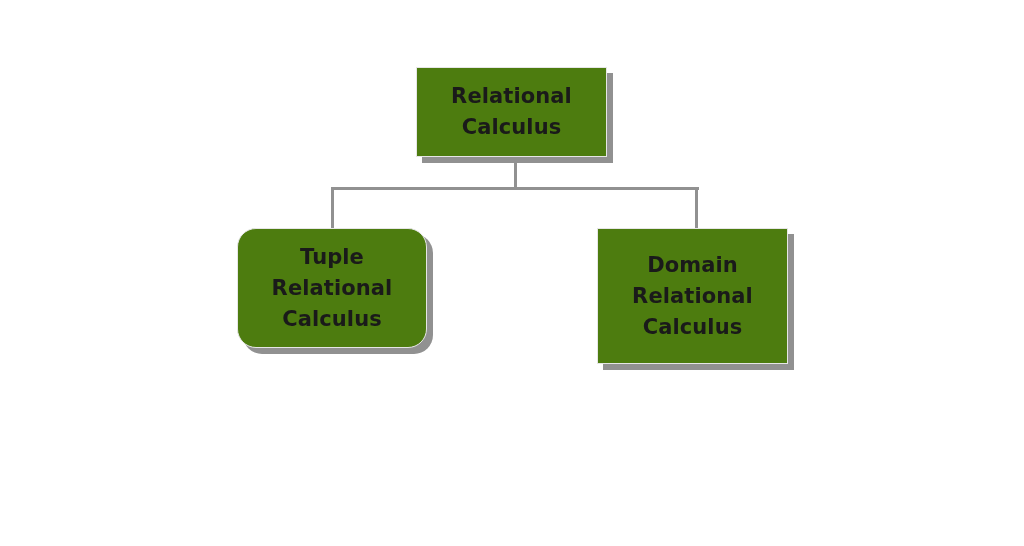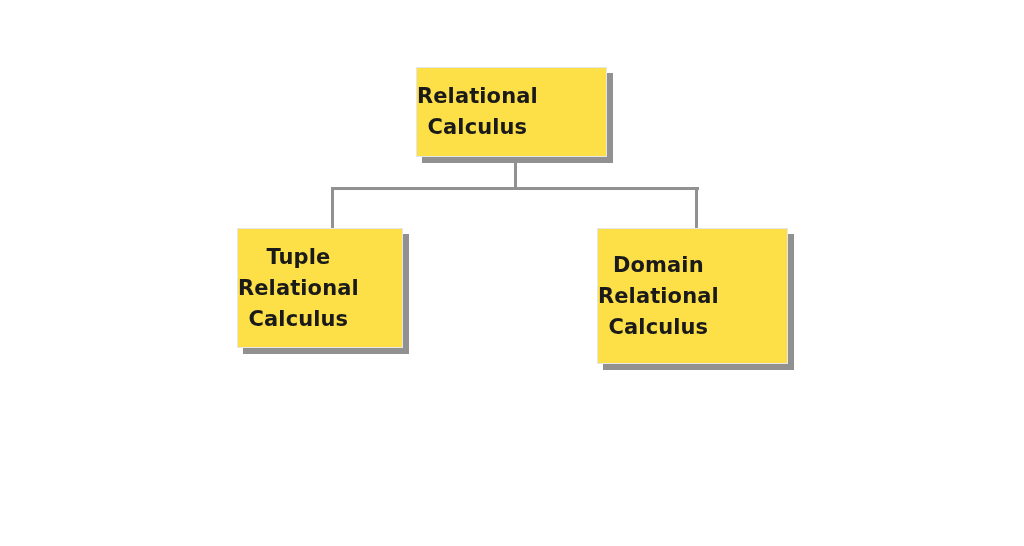--- a/index.html
+++ b/index.html
@@ -28,25 +28,26 @@
     left: 0;
     top: 0;
     width: 1024px;
     height: 546px;
   }
 
   
   .node-box {
     position: absolute;
     box-sizing: border-box;
-    background: #fde047;
+    background: #4d7c0f;
     border: 1px solid #e6e6e6;
     box-shadow: 6px 6px 0 0 #919191;
     display: flex;
     align-items: center;
+    justify-content: center;
     z-index: 2;
   }
 
   .node-label {
     color: #1a1a1a;
     font-size: 21px;
     font-weight: bold;
     line-height: 31px;
     text-align: center;
     letter-spacing: 0.1px;
@@ -56,22 +57,23 @@
   #node-root {
     left: 416px;
     top: 67px;
     width: 191px;
     height: 90px;
   }
 
   #node-tuple {
     left: 237px;
     top: 228px;
-    width: 166px;
+    width: 190px;
     height: 120px;
+    border-radius: 19px;
   }
 
   #node-domain {
     left: 597px;
     top: 228px;
     width: 191px;
     height: 136px;
   }
 </style>
 </head>

